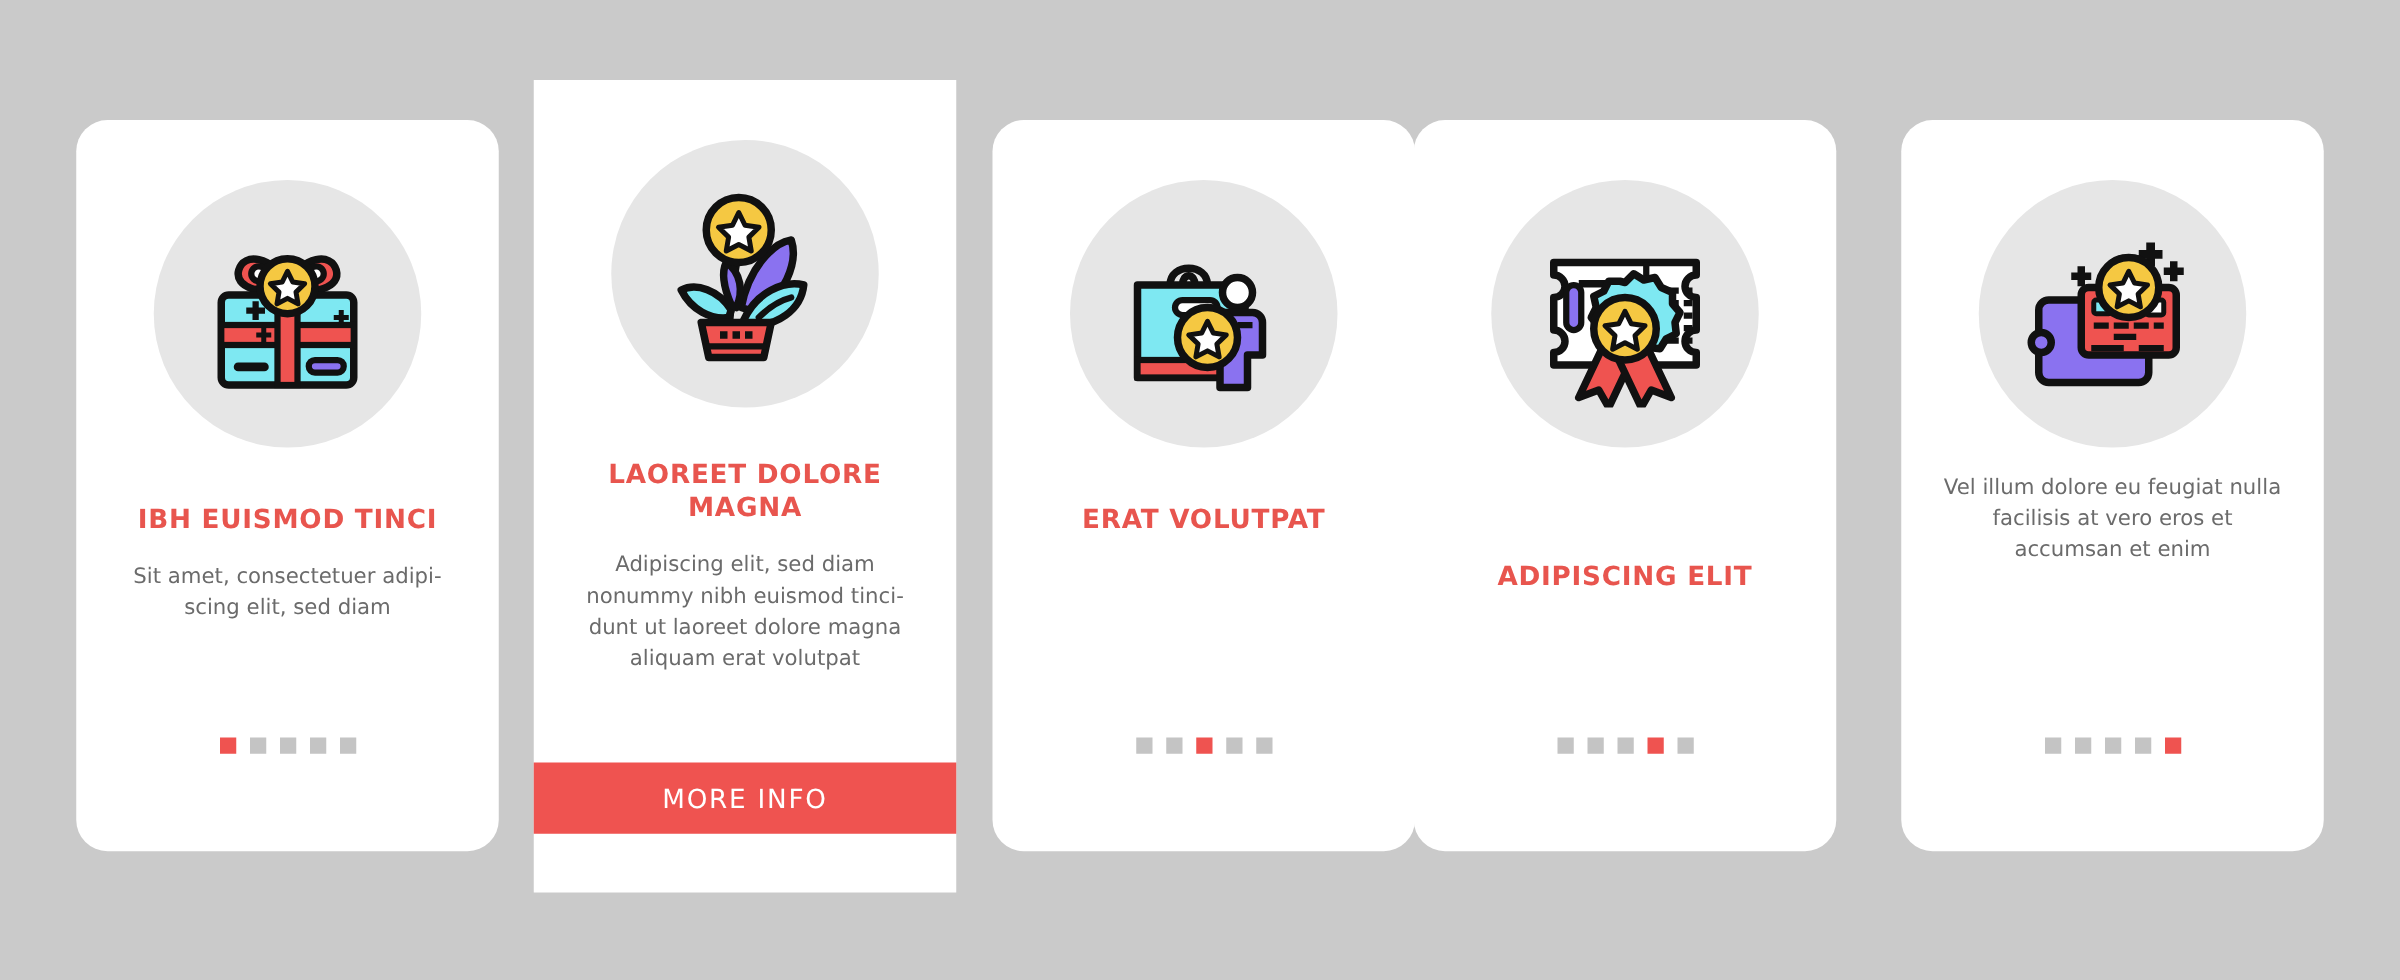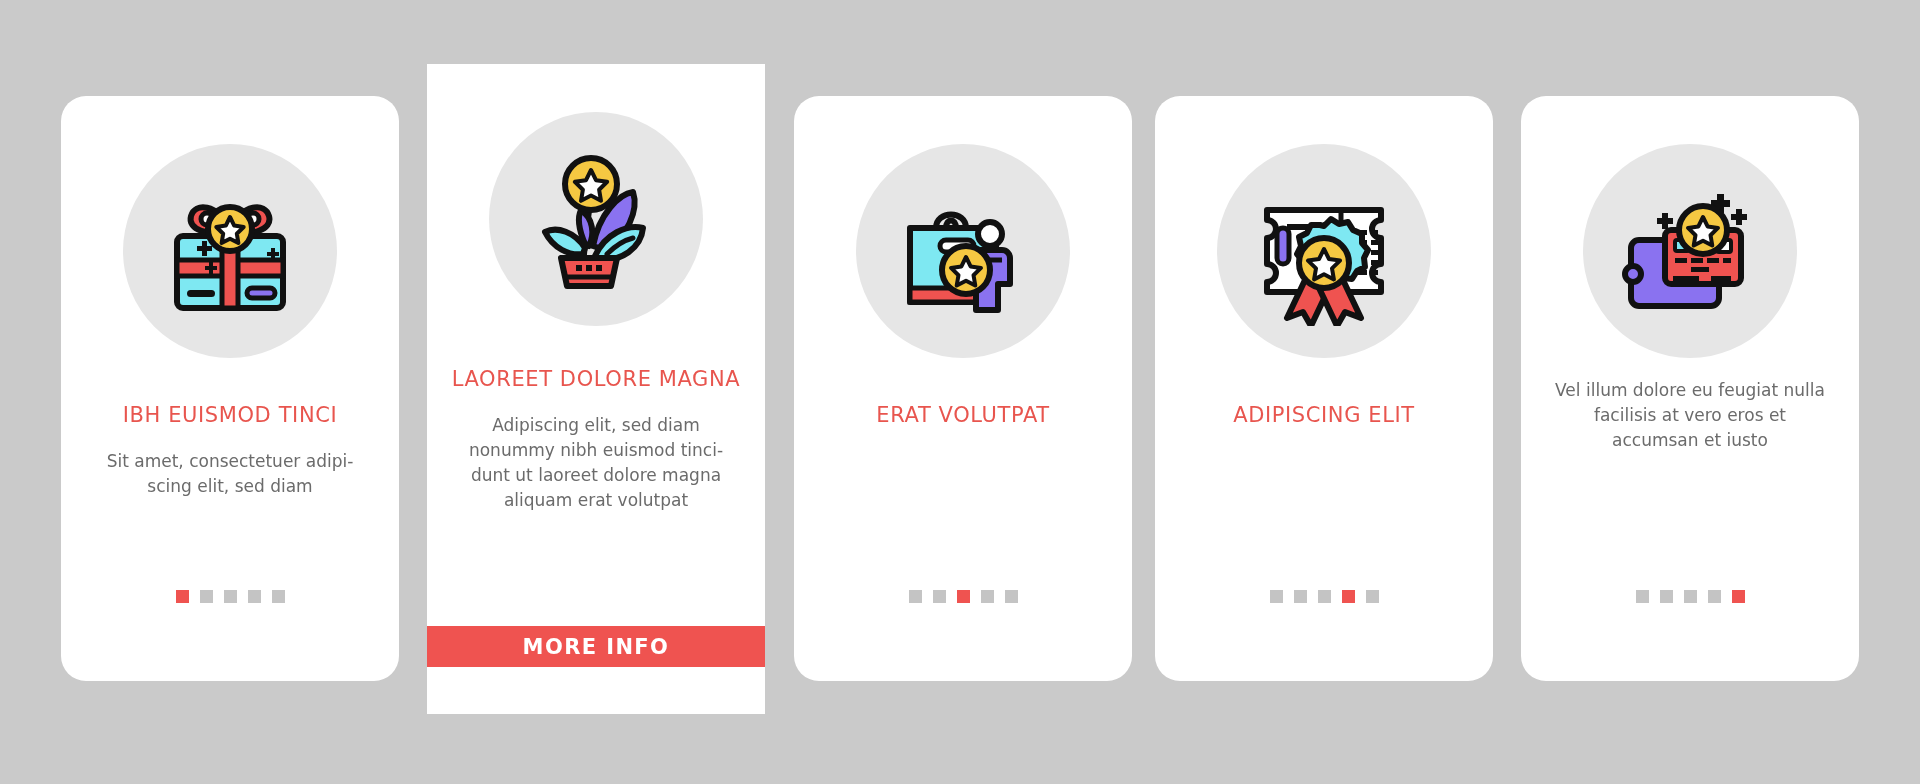--- a/index.html
+++ b/index.html
@@ -31,21 +31,21 @@
 
   
   .card.standard {
     top: 96px;
     width: 338px;
     height: 585px;
     border-radius: 25px;
   }
   .card.c1 { left: 61px; }
   .card.c3 { left: 794px; }
-  .card.c4 { left: 1155px; }
+  .card.c4 { left: 1131px; gap: 46px; }
   .card.c5 { left: 1521px; }
 
   
   .card.featured {
     top: 64px;
     left: 427px;
     width: 338px;
     height: 650px;
   }
 
@@ -67,21 +67,21 @@
     display: block;
   }
 
   .card-title {
     margin-top: 44px;
     width: 100%;
     box-sizing: border-box;
     padding: 0 18px;
     text-align: center;
     color: #e8554e;
-    font-weight: normal;
+    font-weight: bold;
     font-size: 21px;
     letter-spacing: 0.6px;
     line-height: 27px;
     text-transform: uppercase;
   }
   .card.featured .card-title {
     margin-top: 40px;
   }
 
   .card-desc {
@@ -106,24 +106,24 @@
     width: 13px;
     height: 13px;
     background: #c4c4c4;
   }
   .dot.active {
     background: #ef5350;
   }
 
   .more-btn {
     width: 100%;
-    height: 41px;
+    height: 57px;
     background: #ef5350;
     color: #ffffff;
-    font-weight: bold;
+    font-weight: normal;
     font-size: 21px;
     letter-spacing: 1.4px;
     display: flex;
     align-items: center;
     justify-content: center;
     margin-bottom: 47px;
     border: none;
     cursor: pointer;
     font-family: "DejaVu Sans", sans-serif;
   }
@@ -288,21 +288,21 @@
         <rect x="92" y="82" width="12" height="5" fill="#111"></rect>
         <rect x="108" y="82" width="8" height="5" fill="#111"></rect>
         <rect x="76" y="91" width="18" height="5" fill="#111"></rect>
         <rect x="58" y="100" width="26" height="5" fill="#111"></rect>
         <rect x="96" y="100" width="20" height="5" fill="#111"></rect>
 
         <circle cx="88" cy="54" r="24" fill="#f5c842" stroke="#111" stroke-width="6"></circle>
         <path d="M88 41 l4.6 9.4 10.4 1.5 -7.5 7.3 1.8 10.3 -9.3 -4.8 -9.3 4.8 1.8 -10.3 -7.5 -7.3 10.4 -1.5 z" fill="#fff" stroke="#111" stroke-width="4" stroke-linejoin="round"></path>
       </svg>
     </div>
-    <div class="card-desc">Vel illum dolore eu feugiat nulla facilisis at vero eros et accumsan et iusto</div>
+    <div class="card-desc">Vel illum dolore eu feugiat nulla facilisis at vero eros et accumsan et enim</div>
     <div class="spacer"></div>
     <div class="dots">
       <span class="dot"></span>
       <span class="dot"></span>
       <span class="dot"></span>
       <span class="dot"></span>
       <span class="dot active"></span>
     </div>
   </div>
 

